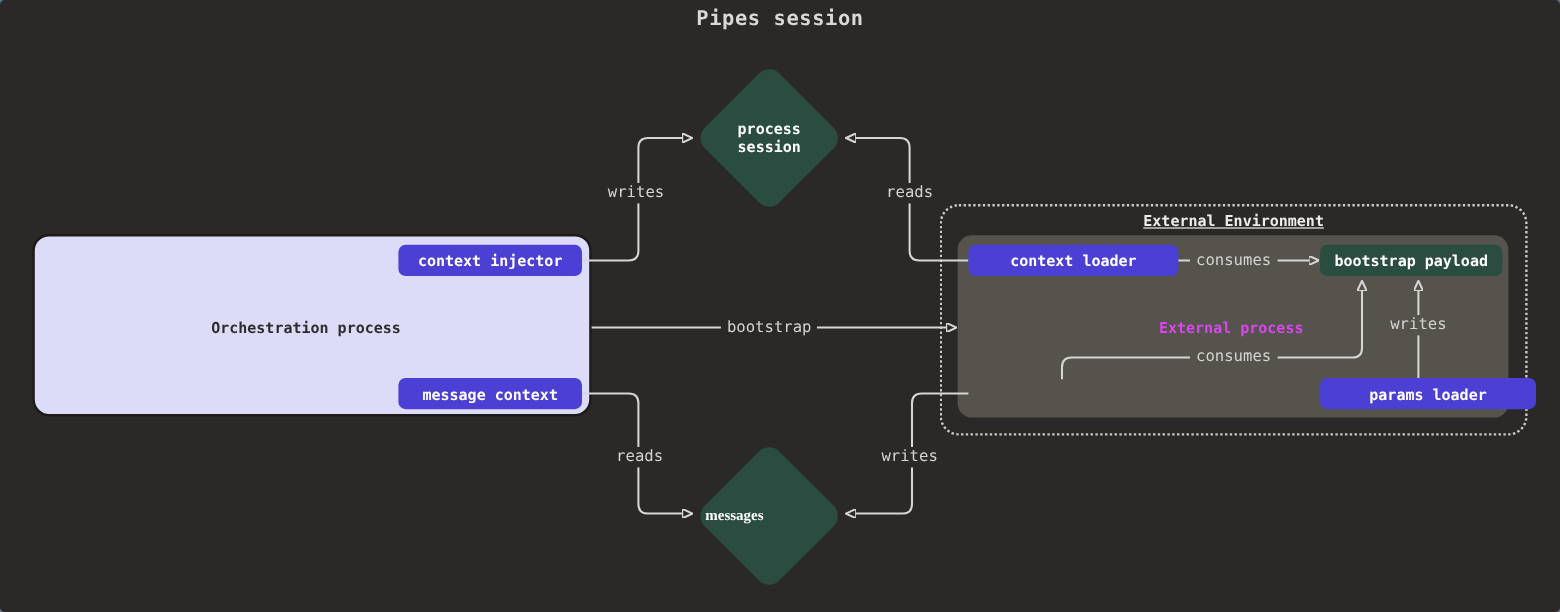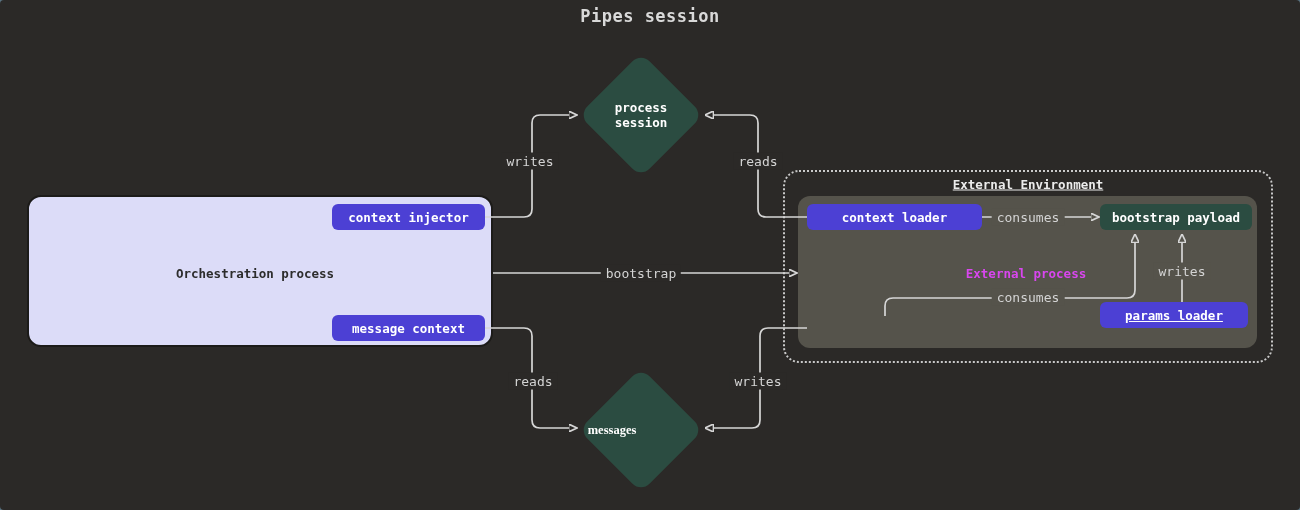--- a/index.html
+++ b/index.html
@@ -83,21 +83,21 @@
     color: #ffffff;
     white-space: nowrap;
   }
   .chip.purple { background: var(--purple); }
   .chip.green  { background: var(--green); }
   .chip-context-injector { left: 332px;  top: 204px; width: 153px; }
   .chip-message-reader   { left: 332px;  top: 315px; width: 153px; }
   .chip-context-loader   { left: 807px;  top: 204px; width: 175px; }
   .chip-bootstrap        { left: 1100px; top: 204px; width: 152px; }
   .chip-message-writer   { left: 807px;  top: 315px; width: 152px; }
-  .chip-params-loader    { left: 1100px; top: 302px; width: 148px; text-decoration: underline; }
+  .chip-params-loader    { left: 1100px; top: 315px; width: 180px; }
   
   .diamond {
     position: absolute;
     width: 88px; height: 88px;
     background: var(--green);
     border-radius: 12px;
     transform: rotate(45deg);
   }
   .diamond-top    { left: 597px; top: 71px; }
   .diamond-bottom { left: 597px; top: 386px; }

